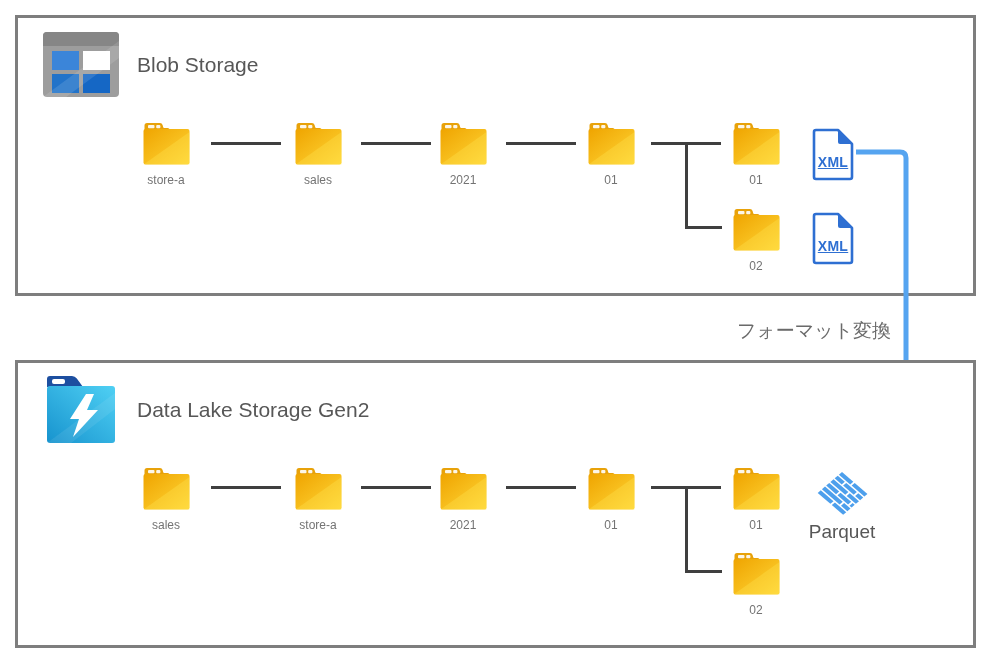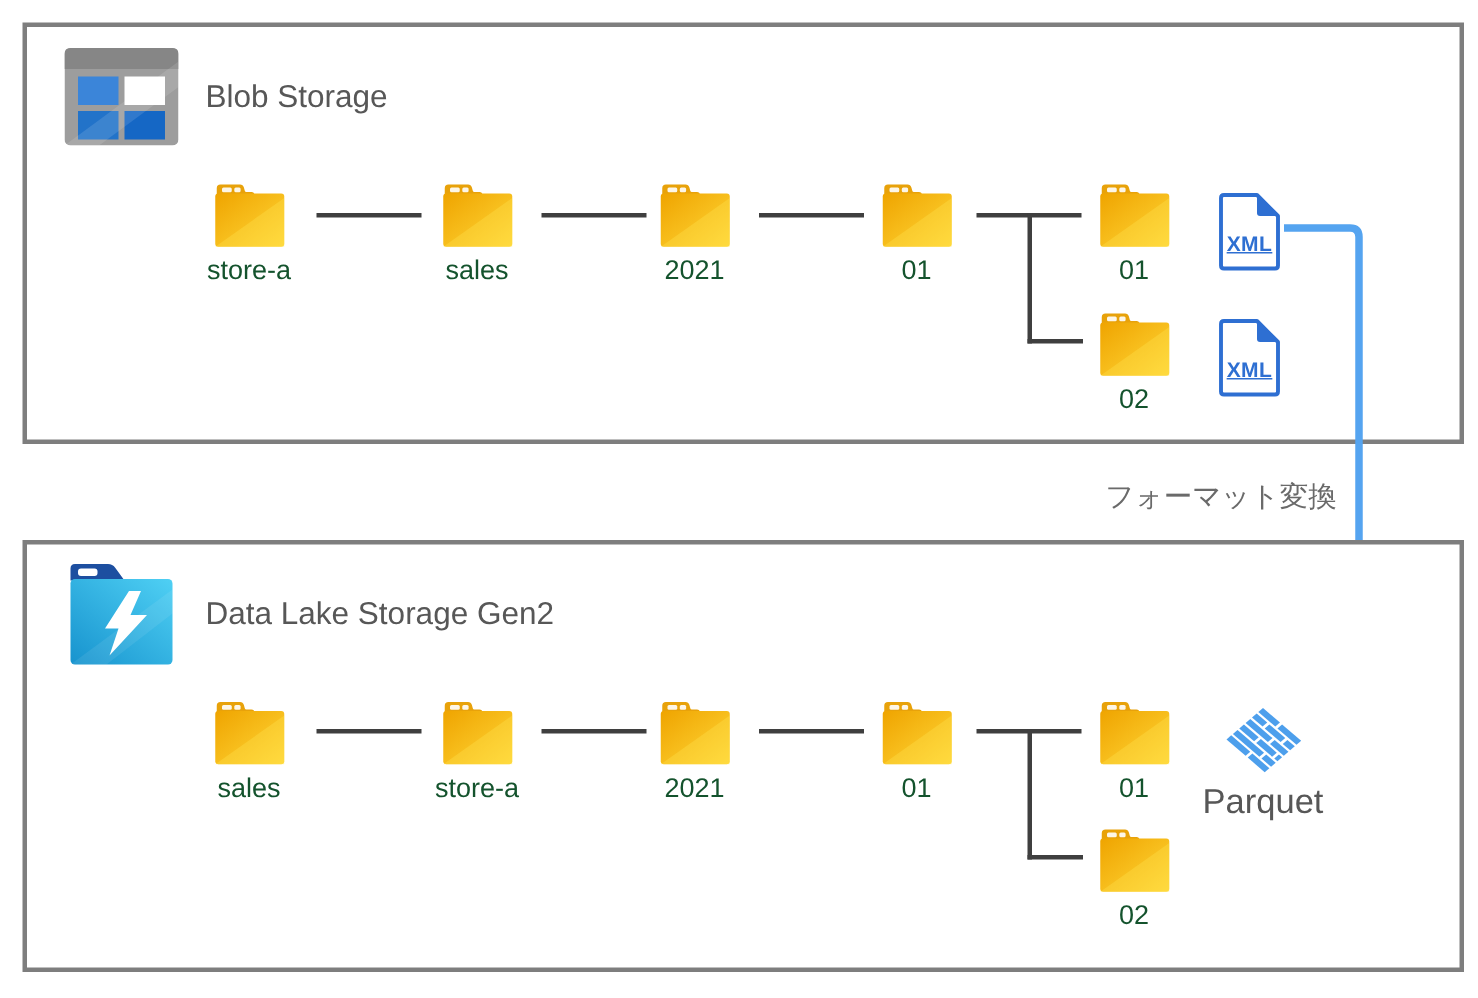--- a/index.html
+++ b/index.html
@@ -6,28 +6,28 @@
   #stage{
     position:relative;width:985px;height:665px;background:#ffffff;overflow:hidden;
     font-family:"Liberation Sans","DejaVu Sans",sans-serif;color:#575757;
   }
   .panel{position:absolute;border:3px solid #7e7e7e;box-sizing:border-box;background:#ffffff;}
   #panel-blob{left:15px;top:15px;width:961px;height:281px;}
   #panel-lake{left:15px;top:360px;width:961px;height:288px;}
   .panel-title{position:absolute;font-size:21px;color:#575757;white-space:nowrap;}
   .node{position:absolute;width:100px;text-align:center;}
   .node svg{display:block;margin:0 auto;}
-  .node .nlabel{margin-top:5px;font-size:18px;color:#14532d;line-height:20px;}
+  .node .nlabel{margin-top:5px;font-size:12px;color:#737373;line-height:20px;}
   .conn{position:absolute;background:#3f3f3f;}
   .file-node{position:absolute;width:46px;height:53px;}
   .file-node .xml-text{
     position:absolute;left:0;top:26px;width:100%;text-align:center;
     font-size:14px;font-weight:bold;color:#2e6fd2;letter-spacing:.3px;text-decoration:underline;
   }
-  .parquet-label{margin-top:3px;font-size:23px;color:#575757;}
+  .parquet-label{margin-top:3px;font-size:19px;color:#575757;}
   #arrow-label{position:absolute;left:714px;top:318px;width:200px;text-align:center;
     font-size:19px;color:#6a6a6a;white-space:nowrap;}
   #arrow-overlay{position:absolute;left:0;top:0;pointer-events:none;}
 </style>
 </head>
 <body>
 
 <div id="stage">
 
   <svg width="0" height="0" style="position:absolute" aria-hidden="true">

